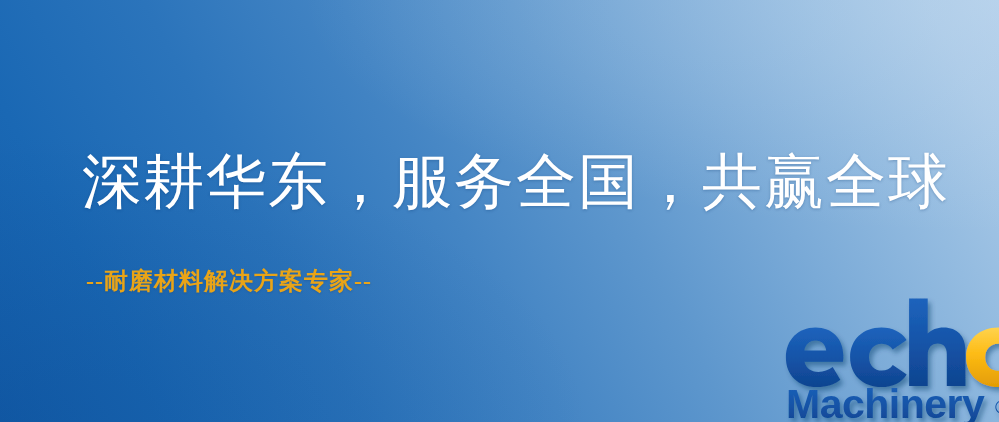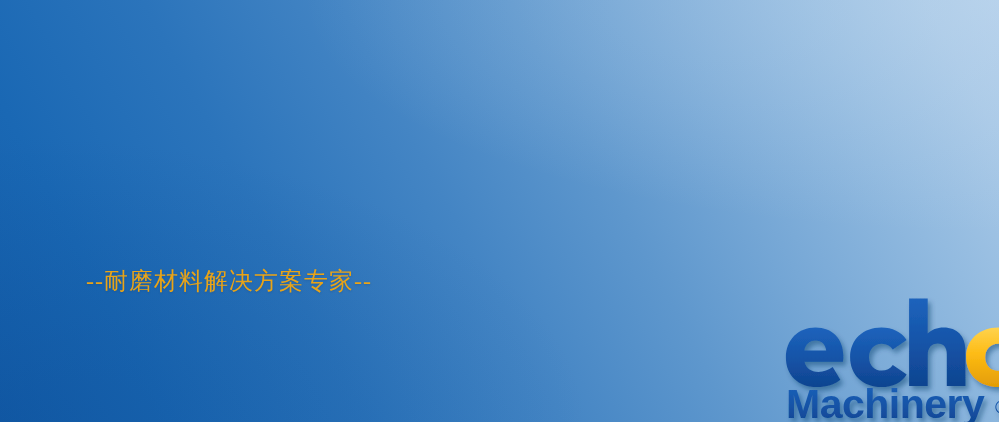--- a/index.html
+++ b/index.html
@@ -59,21 +59,21 @@
 
   
   .subtitle {
     position: absolute;
     left: 86px;
     top: 269px;
     margin: 0;
     font-family: "Liberation Serif", "DejaVu Serif", serif;
     font-size: 24px;
     line-height: 1;
-    font-weight: 400;
+    font-weight: 700;
     letter-spacing: 1px;
     color: #E9A417;
     white-space: nowrap;
     text-shadow: 0 1px 2px rgba(20,60,120,0.25);
     z-index: 3;
   }
 
   
   .logo {
     position: absolute;
@@ -83,20 +83,21 @@
     height: 126px;
     z-index: 4;
   }
   .logo svg { display: block; width: 100%; height: 100%; }
 </style>
 </head>
 <body>
 
 <div id="banner">
 
+  <h1 class="headline">深耕华东，服务全国，共赢全球</h1>
 
   <p class="subtitle">--耐磨材料解决方案专家--</p>
 
   <div class="logo">
     <svg viewBox="0 0 252 126" xmlns="http://www.w3.org/2000/svg" aria-hidden="true">
       <defs>
         <filter id="dropsh" x="-25%" y="-25%" width="160%" height="170%">
           <feDropShadow dx="3" dy="4" stdDeviation="2.4" flood-color="#0B3768" flood-opacity="0.45"></feDropShadow>
         </filter>
         <linearGradient id="goldgrad" x1="0" y1="0" x2="0" y2="1">

